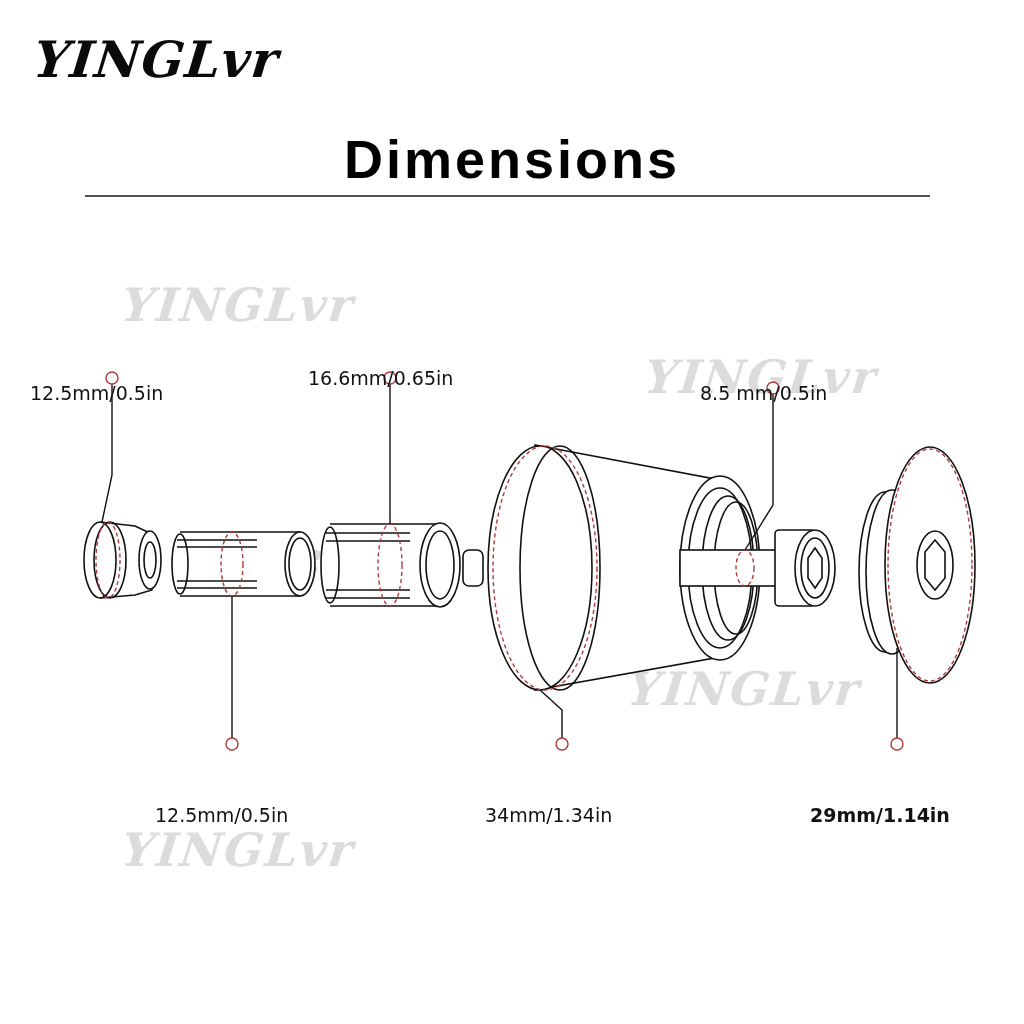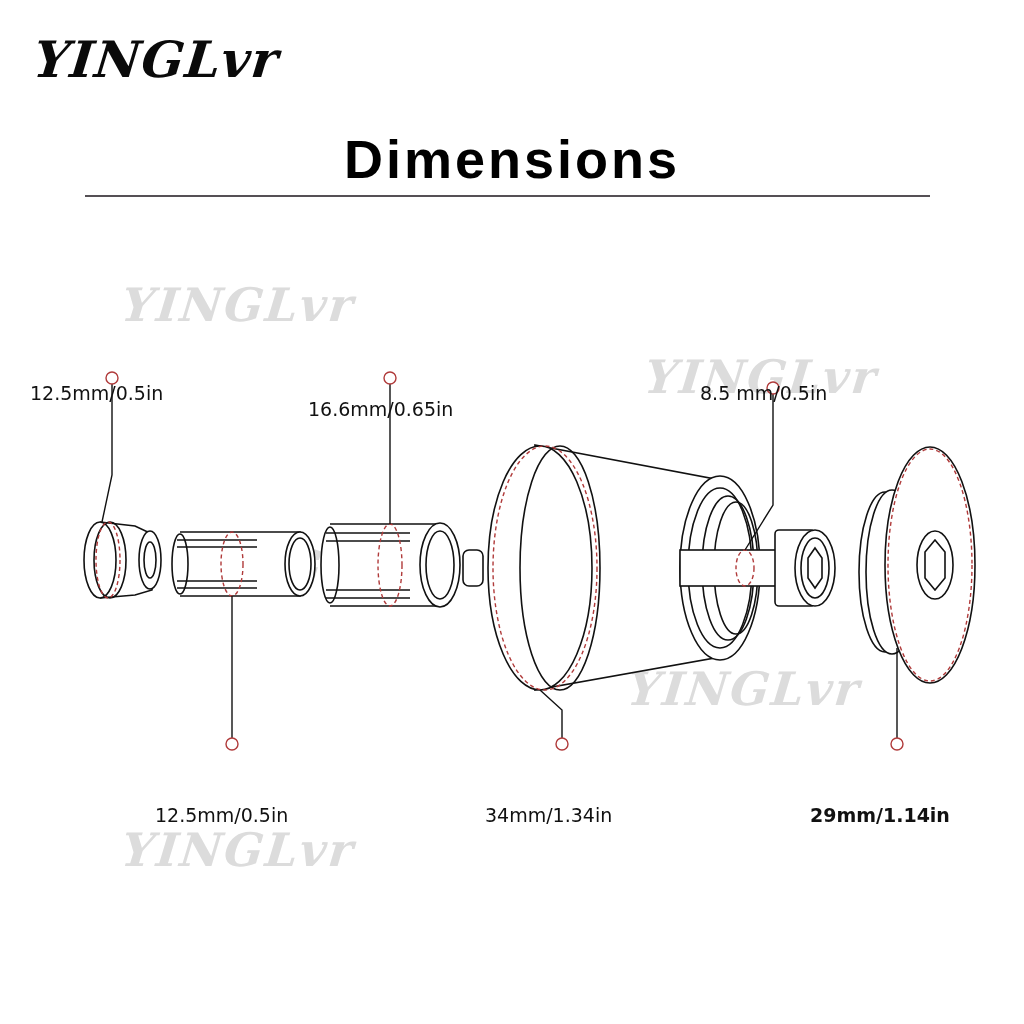--- a/index.html
+++ b/index.html
@@ -114,17 +114,17 @@
     <circle cx="112" cy="378" r="6"></circle>
     <circle cx="390" cy="378" r="6"></circle>
     <circle cx="773" cy="388" r="6"></circle>
     <circle cx="232" cy="744" r="6"></circle>
     <circle cx="562" cy="744" r="6"></circle>
     <circle cx="897" cy="744" r="6"></circle>
   </g>
 </svg>
 
 <div class="lbl" style="left:30px;top:340px;">12.5mm/0.5in</div>
-<div class="lbl" style="left:308px;top:356px;">16.6mm/0.65in</div>
+<div class="lbl" style="left:308px;top:325px;">16.6mm/0.65in</div>
 <div class="lbl" style="left:700px;top:340px;">8.5 mm/0.5in</div>
 <div class="lbl" style="left:155px;top:762px;">12.5mm/0.5in</div>
 <div class="lbl" style="left:485px;top:762px;text-align:center;">34mm/1.34in</div>
 <div class="lbl" style="left:810px;top:762px;font-weight:bold;">29mm/1.14in</div>
 
 </body></html>

